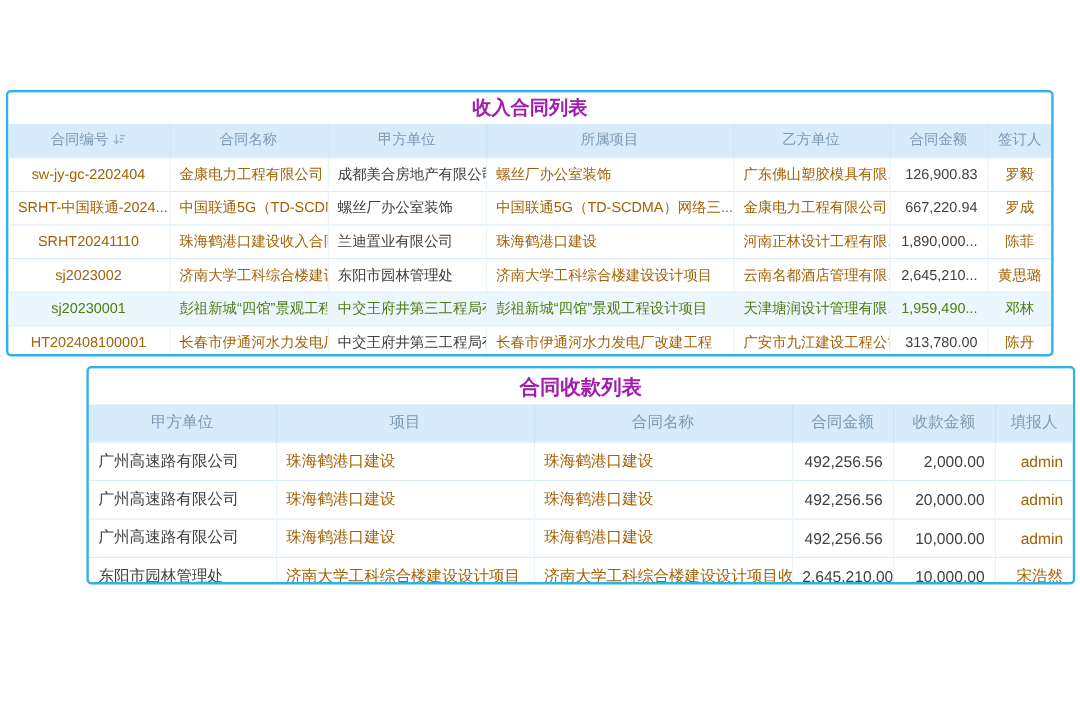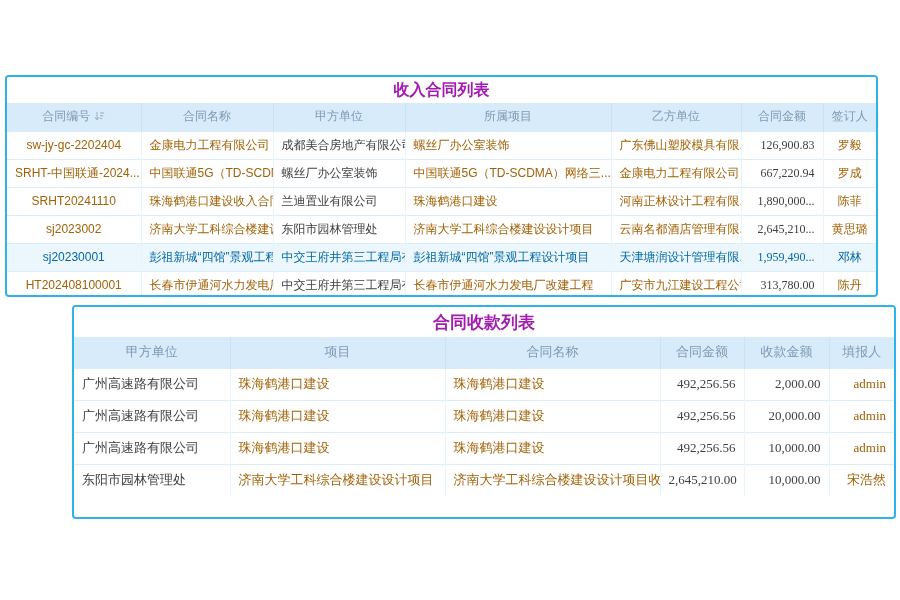--- a/index.html
+++ b/index.html
@@ -2,21 +2,21 @@
 <html><head>
 <meta charset="utf-8">
 <style>
   * { margin:0; padding:0; box-sizing:border-box; }
   html,body { width:900px; height:600px; background:#ffffff; overflow:hidden;
     font-family:"Liberation Sans","DejaVu Sans",sans-serif; }
   .canvas { position:relative; width:900px; height:600px; background:#fff; }
 
   .table-card { position:absolute; background:#fff; border:2px solid #2fb1ea; border-radius:4px; overflow:hidden; }
   .card-top    { left:5px;  top:75px;  width:873px; height:222px; }
-  .card-bottom { left:72px; top:305px; width:824px; height:214px; }
+  .card-bottom { left:72px; top:305px; width:824px; height:182px; }
 
   .card-title { display:flex; align-items:center; justify-content:center;
     font-weight:bold; color:#a21caf; background:#fff; }
   .card-top .card-title    { height:26px; font-size:16px; }
   .card-bottom .card-title { height:30px; font-size:17px; }
 
   table { width:100%; border-collapse:collapse; table-layout:fixed;padding-left:20px; }
   th, td { overflow:hidden; white-space:nowrap; padding:0 8px; font-weight:normal; }
 
   thead th { background:#d7ebfa; color:#7e9ab3; text-align:center;
@@ -25,26 +25,26 @@
 
   tbody td { border-top:1px solid #dcedfa; border-right:1px solid #e8f4fc; color:#404040; }
   tbody td:last-child { border-right:none; }
 
   .card-top th, .card-top td { font-size:12px; height:28px; }
   .card-bottom th, .card-bottom td { font-size:13px; height:31px; }
   .card-bottom tbody td { height:32px; }
 
   .al { text-align:left; }
   .ac { text-align:center; }
-  .ar { text-align:right;font-family:Liberation Serif, serif; }
+  .ar { text-align:right; }
   .c-link { color:#a16207; cursor:pointer; }
   .c-dark { color:#404040; }
 
   .row-hl { background:#ecf6fd; }
-  .row-hl td, .row-hl td.c-link, .row-hl td.c-dark { color:#0369a1; }
+  .row-hl td, .row-hl td.c-link, .row-hl td.c-dark { color:#4d7c0f; }
 
   .th-sort { display:inline-flex; align-items:center; gap:4px; justify-content:center; }
   .sort-icon { display:inline-block; line-height:0; cursor:pointer; }
 </style>
 </head>
 <body>
 
 <div class="canvas">
 
   <div class="table-card card-top">

